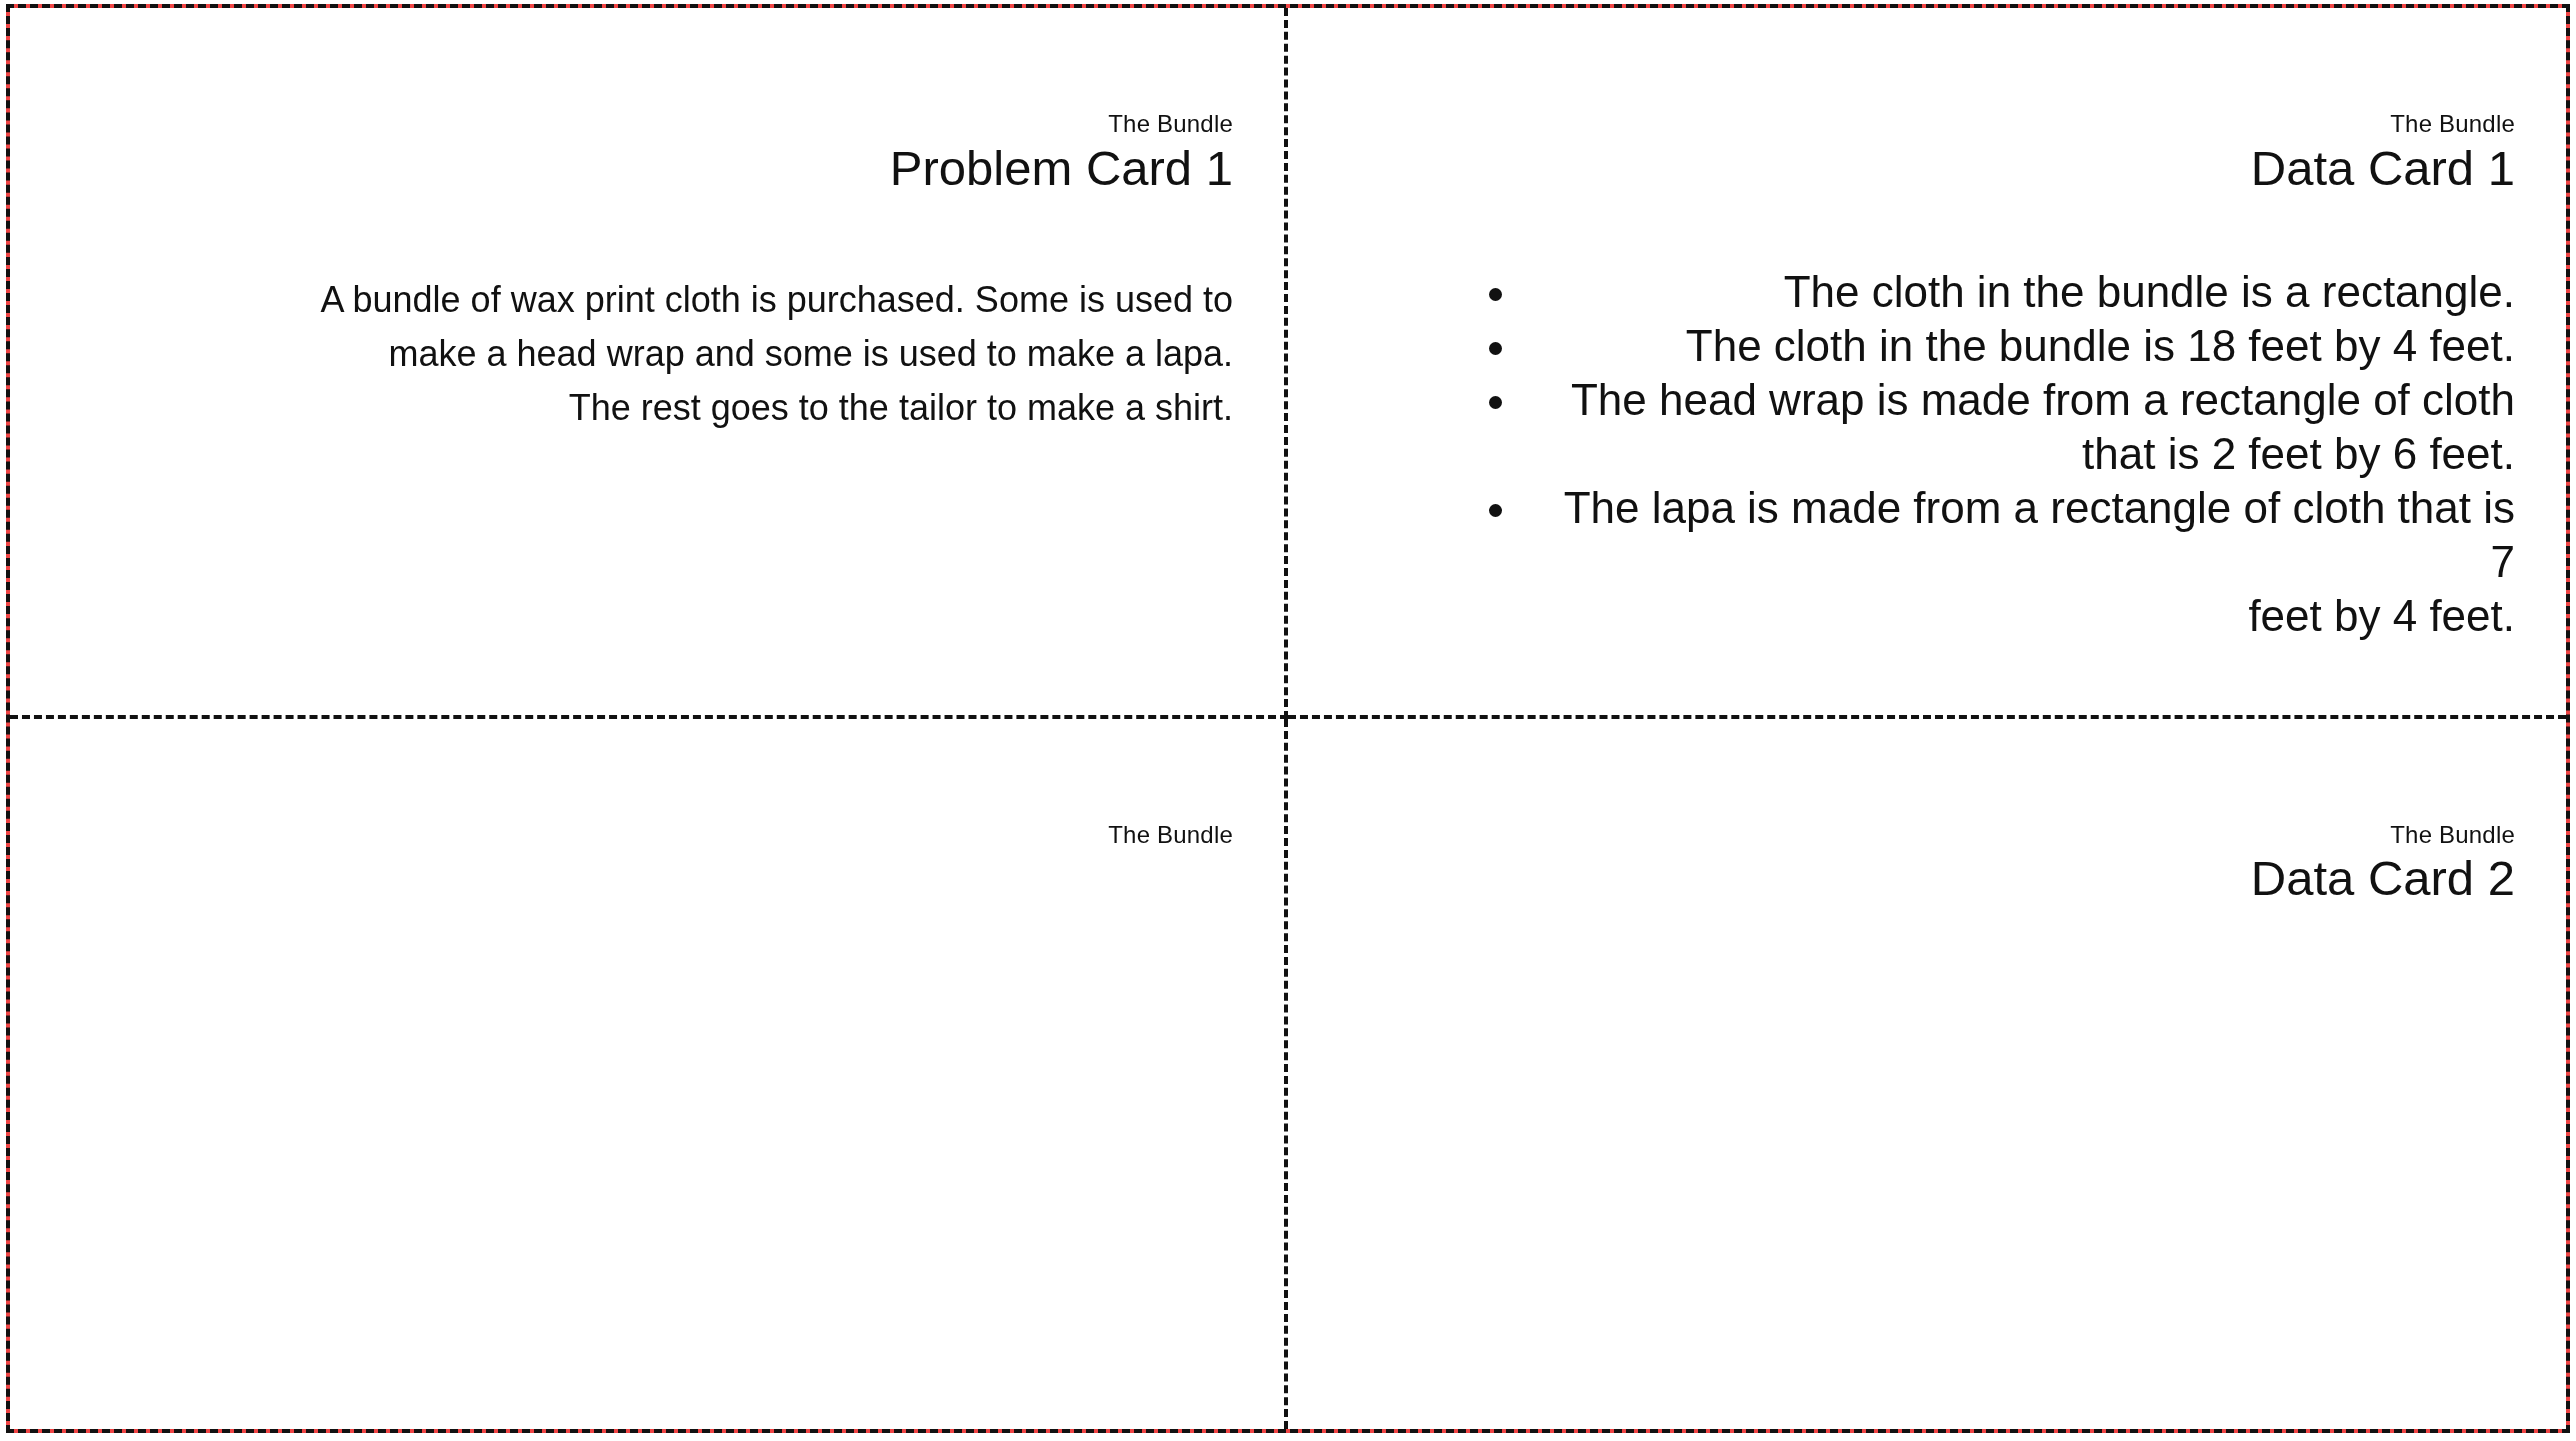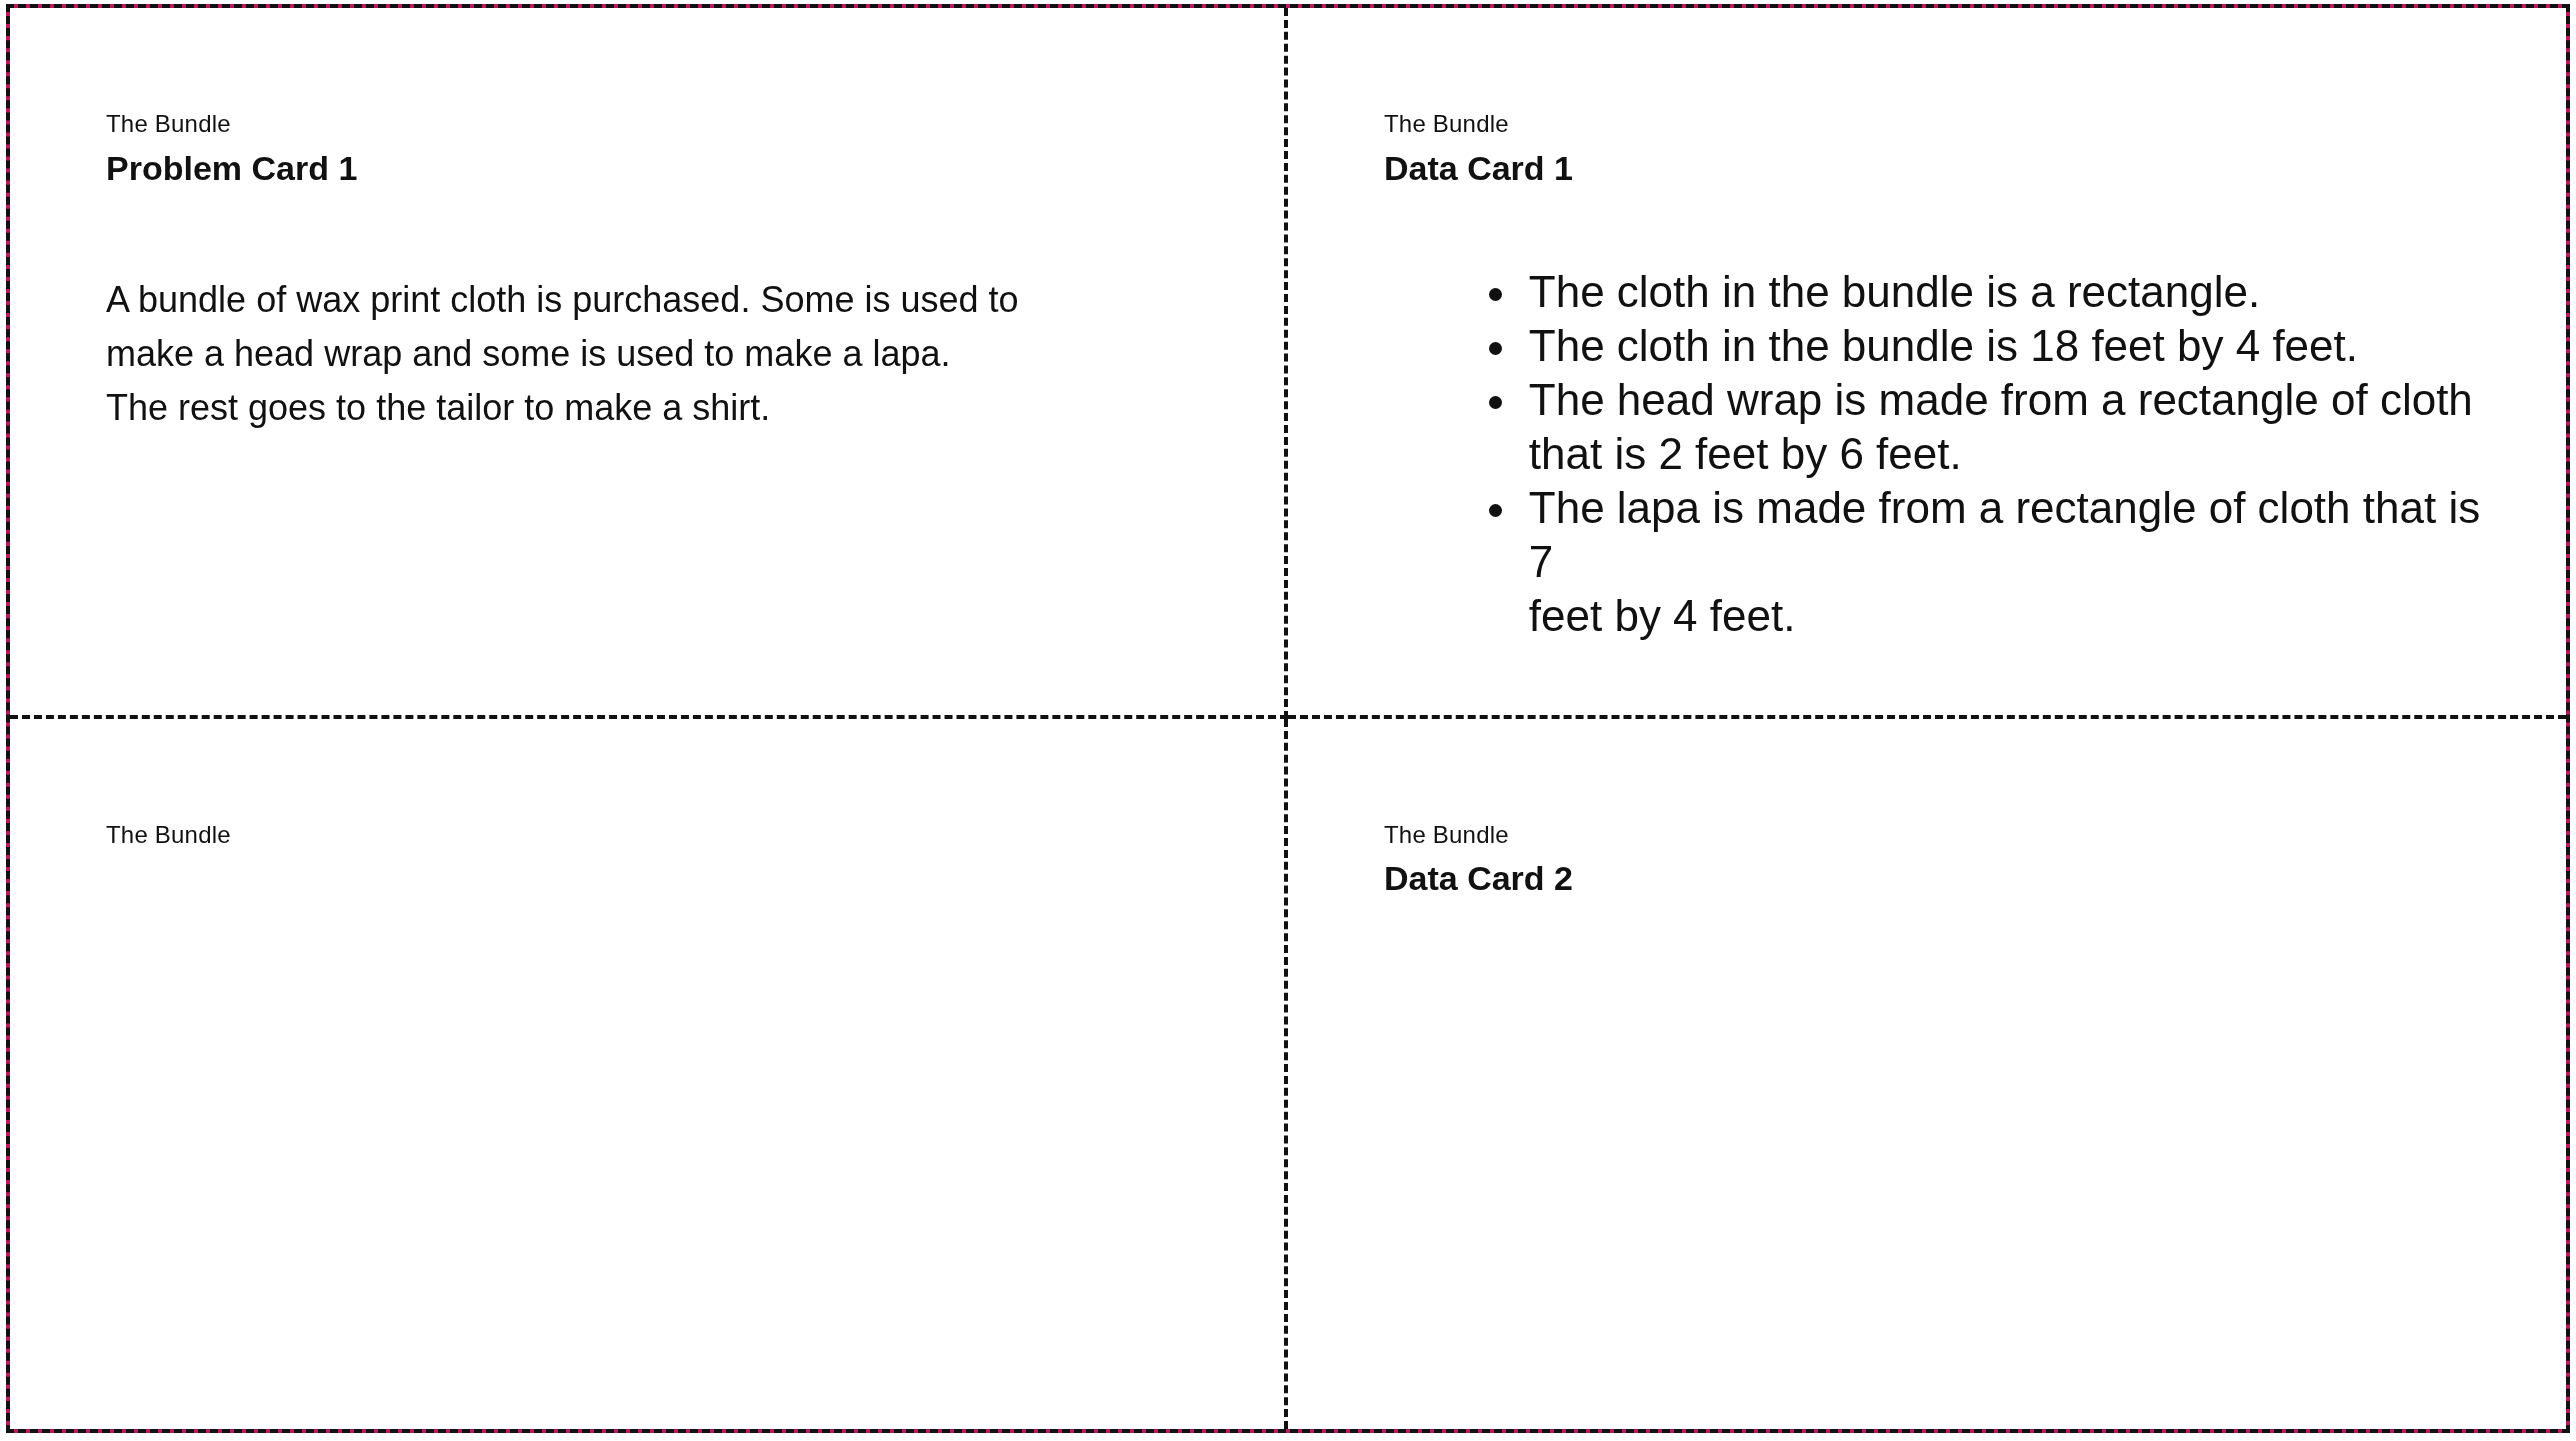--- a/index.html
+++ b/index.html
@@ -19,42 +19,43 @@
     position: absolute;
     left: 6px;
     top: 4.3px;
     width: 2564px;
     height: 1429px;
     box-sizing: border-box;
     border: 4.3px dashed #111111;
     display: grid;
     grid-template-columns: 1fr 1fr;
     grid-template-rows: 1fr 1fr;
-    background: #be185d;
+    background: #ef4444;
+    text-align: right;
   }
   .card {
     box-sizing: border-box;
     padding: 101px 51px 34px 96px;
     overflow: hidden;
     background: #ffffff;
   }
   .card.col-left  { border-right: 4.3px dashed #111111; }
   .card.row-top   { border-bottom: 4.3px dashed #111111; }
 
   .eyebrow {
     font-size: 24px;
     line-height: 30px;
     font-weight: 400;
     margin: 0;
     letter-spacing: 0.2px;
   }
   .card-title {
-    font-size: 34px;
+    font-size: 49px;
     line-height: 50px;
-    font-weight: 700;
+    font-weight: 400;
     margin: 3.4px 0 0 0;
   }
   .para {
     font-size: 36px;
     line-height: 54px;
     font-weight: 400;
     margin: 0;
     white-space: pre-line;
   }
   .para.first { margin-top: 80px; }

